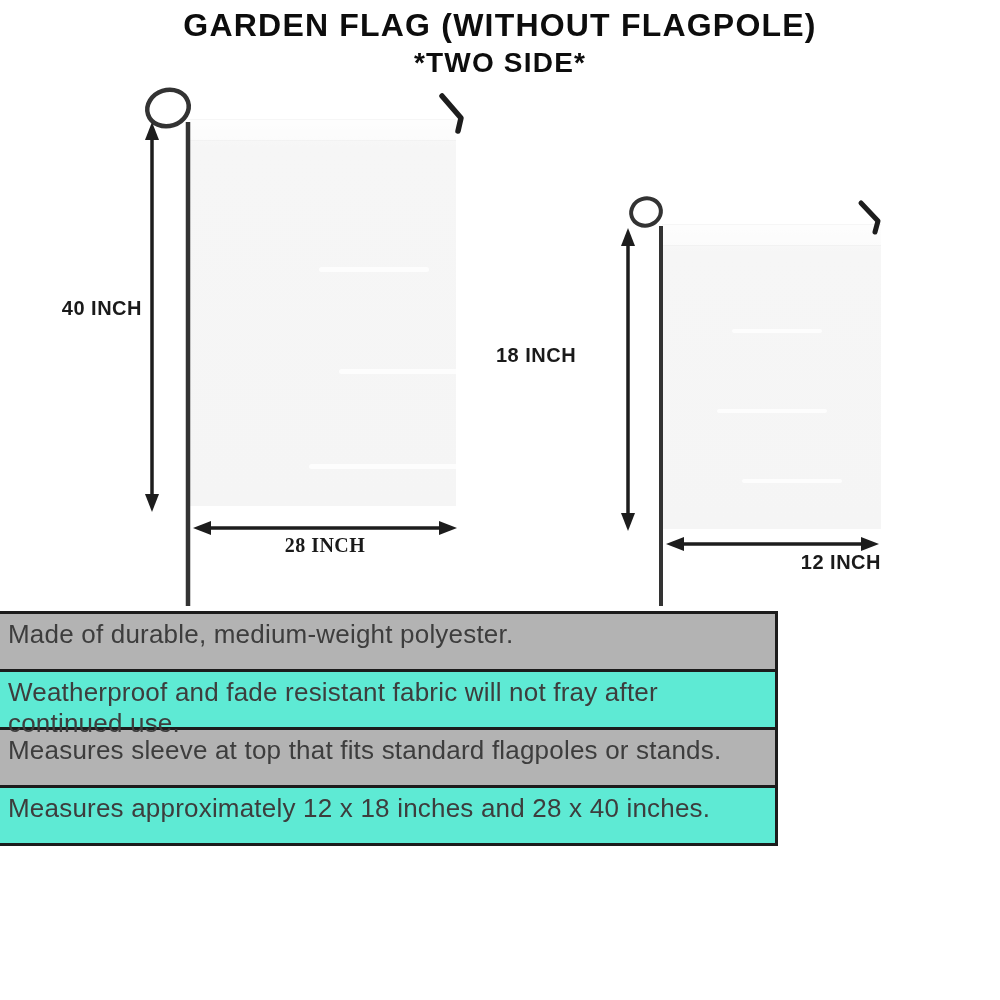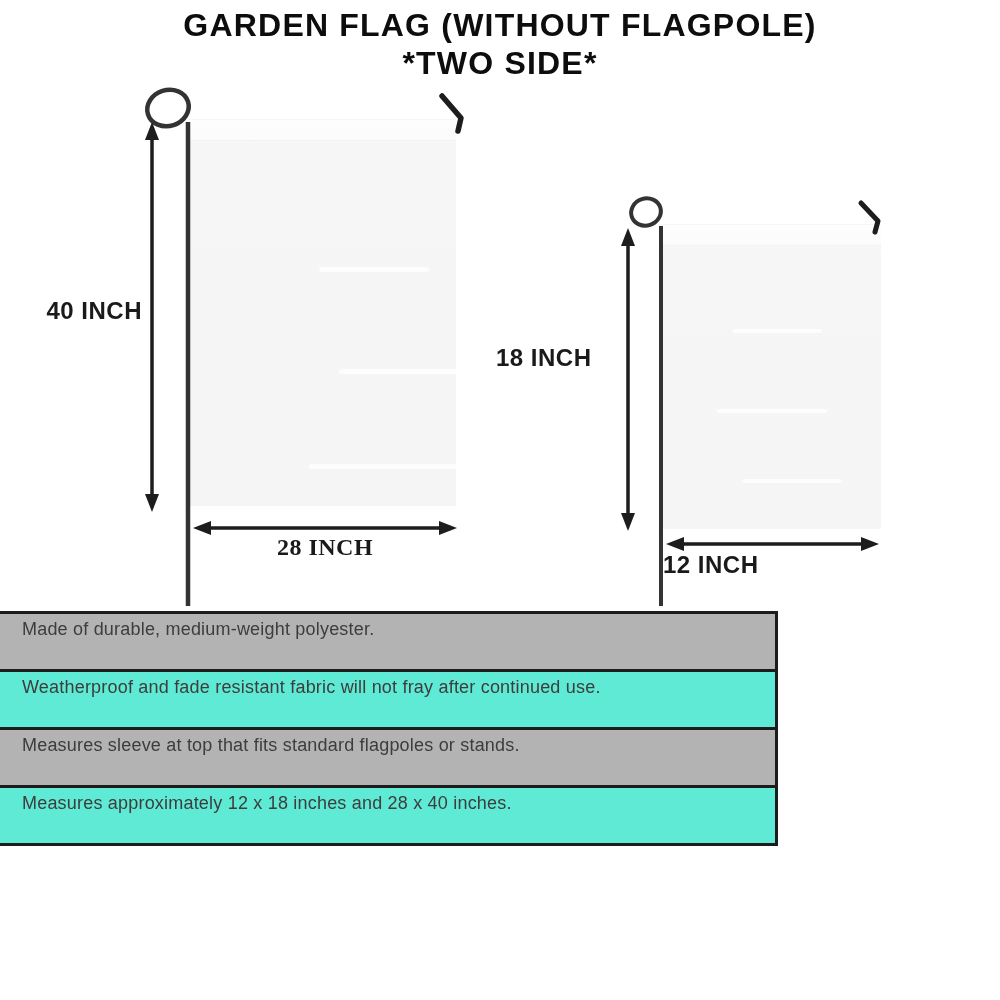--- a/index.html
+++ b/index.html
@@ -6,58 +6,58 @@
   .stage{
     position:relative;width:1000px;height:1000px;background:#ffffff;overflow:hidden;
     font-family:"Liberation Sans", sans-serif;
   }
   
   .title{
     position:absolute;left:0;top:6px;width:1000px;text-align:center;
     color:#0d0d0d;font-weight:bold;line-height:38px;
   }
   .title .l1{font-size:32px;letter-spacing:1.2px;}
-  .title .l2{font-size:32px;letter-spacing:1.2px;}
+  .title .l2{font-size:28px;letter-spacing:1.2px;}
   
   .flag{
     position:absolute;
     background:linear-gradient(180deg,#fbfbfb 0px,#f6f6f6 28px,#f5f5f5 100%);
     box-shadow:inset 0 1px 0 #ececec;
   }
   .flag .sleeve{
     position:absolute;left:0;top:0;width:100%;height:21px;
     background:rgba(255,255,255,0.55);
     border-bottom:1px solid rgba(0,0,0,0.035);
   }
   .flag .streak{position:absolute;background:rgba(255,255,255,0.8);border-radius:4px;}
   .flag-large{left:189px;top:119px;width:267px;height:387px;}
   .flag-small{left:662px;top:224px;width:219px;height:305px;}
   
   .dim-label{
-    position:absolute;color:#1a1a1a;font-weight:bold;font-size:24px;letter-spacing:0.5px;
+    position:absolute;color:#1a1a1a;font-weight:bold;font-size:20px;letter-spacing:0.5px;
   }
   .lbl-40{left:22px;top:297px;width:120px;text-align:right;}
   .lbl-28{left:195px;top:534px;width:260px;text-align:center;font-family:Liberation Serif, serif;}
   .lbl-18{left:496px;top:344px;width:120px;text-align:left;}
-  .lbl-12{left:663px;top:551px;width:218px;text-align:left;}
+  .lbl-12{left:663px;top:551px;width:218px;text-align:right;}
   
   .svg-layer{position:absolute;left:0;top:0;width:1000px;height:1000px;}
   
   .features{
     position:absolute;left:0;top:611px;width:775px;
     border-top:3px solid #1c1c1c;border-right:3px solid #1c1c1c;
   }
   .feature-row{
     height:55px;border-bottom:3px solid #1c1c1c;
     box-sizing:content-box;
   }
   .feature-row.shaded{background:#b3b3b3;}
   .feature-row.plain{background:#5eead4;}
   .feature-row .row-text{
-    padding:5px 10px 0 22px;font-size:18px;color:#3d3d3d;letter-spacing:0.2px;
+    padding:5px 10px 0 8px;font-size:26px;color:#3d3d3d;letter-spacing:0.2px;
   }
 </style>
 </head>
 <body>
 
 <div class="stage">
 
   <div class="title">
     <div class="l1">GARDEN FLAG (WITHOUT FLAGPOLE)</div>
     <div class="l2">*TWO SIDE*</div>

